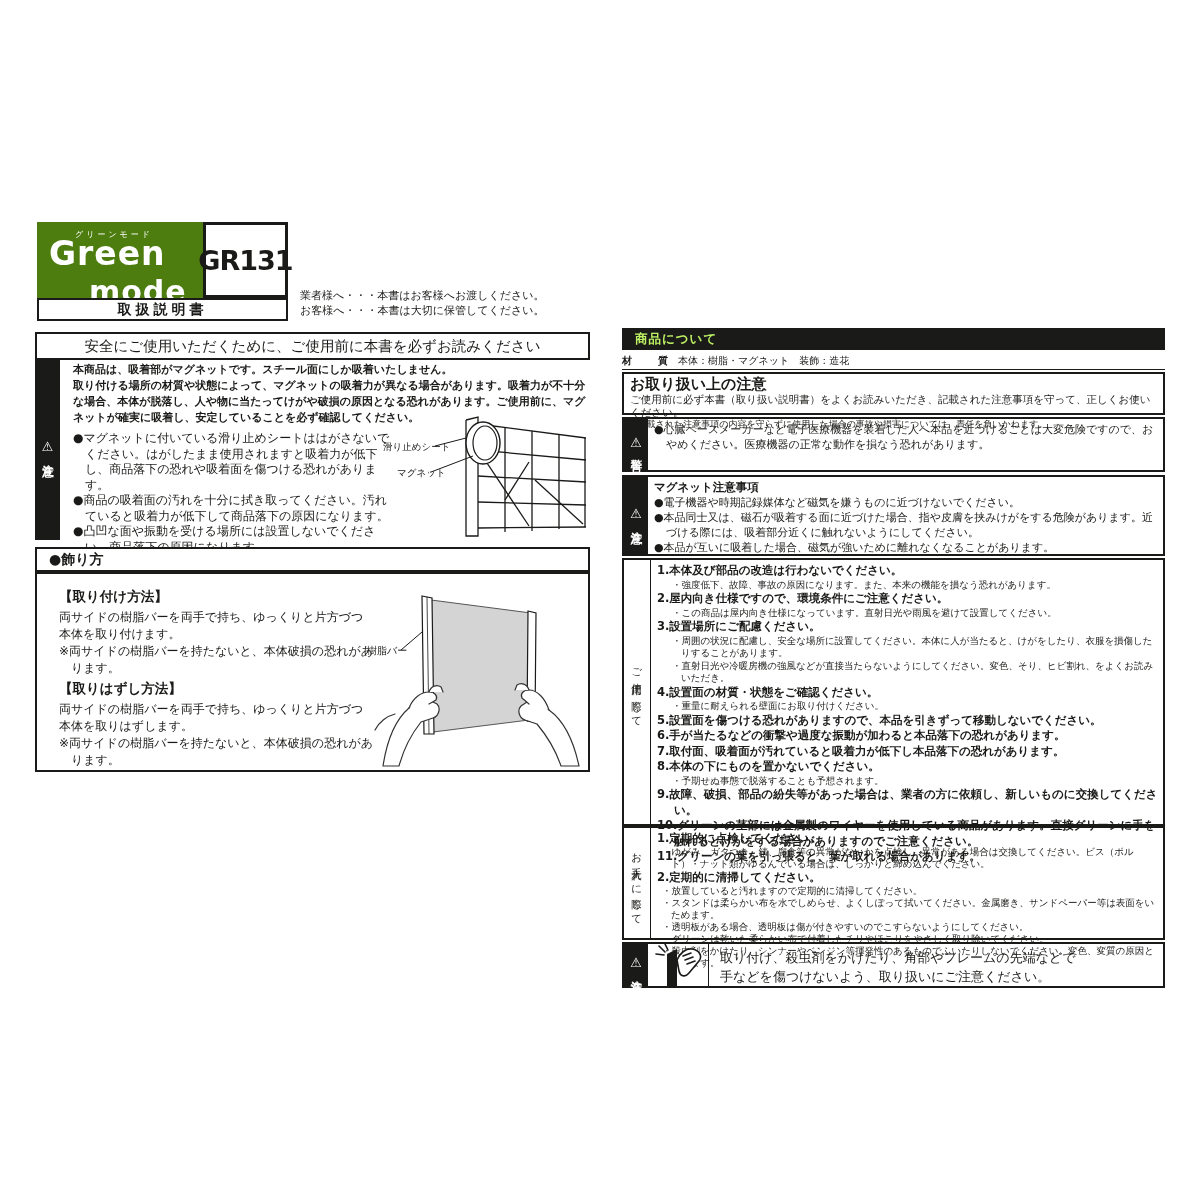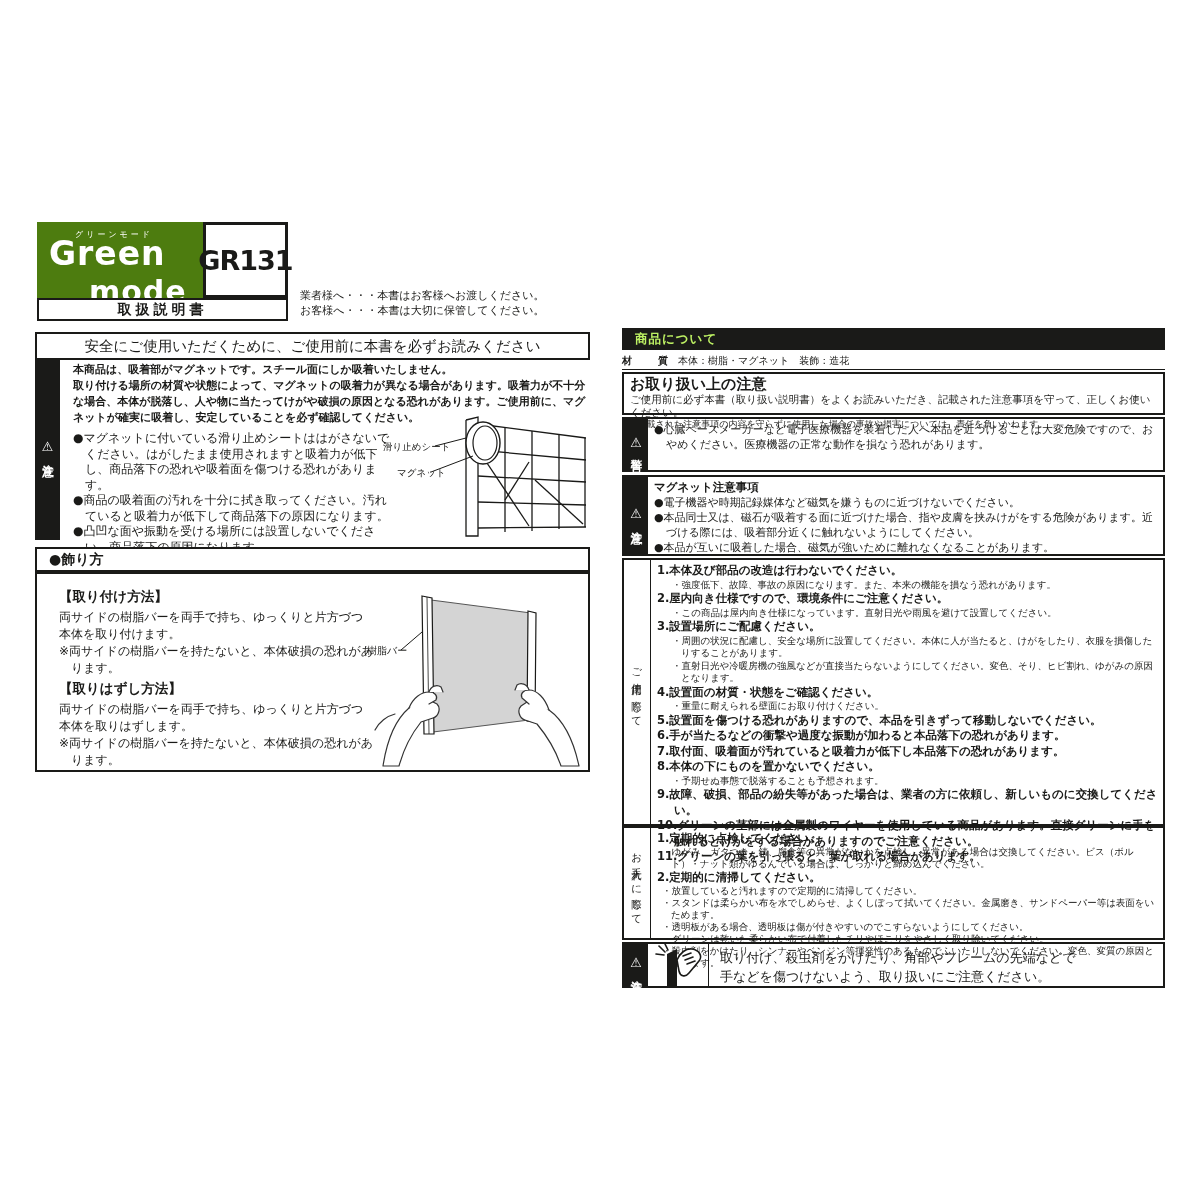--- a/index.html
+++ b/index.html
@@ -219,21 +219,21 @@
     <div class="list-side">
       <span class="vtxt2">ご使用に際して</span>
     </div>
     <div class="list-content">
       <p class="u-head">1.本体及び部品の改造は行わないでください。</p>
       <p class="u-sub">・強度低下、故障、事故の原因になります。また、本来の機能を損なう恐れがあります。</p>
       <p class="u-head">2.屋内向き仕様ですので、環境条件にご注意ください。</p>
       <p class="u-sub">・この商品は屋内向き仕様になっています。直射日光や雨風を避けて設置してください。</p>
       <p class="u-head">3.設置場所にご配慮ください。</p>
       <p class="u-sub">・周囲の状況に配慮し、安全な場所に設置してください。本体に人が当たると、けがをしたり、衣服を損傷したりすることがあります。</p>
-      <p class="u-sub">・直射日光や冷暖房機の強風などが直接当たらないようにしてください。変色、そり、ヒビ割れ、ゆがみの原因となります。</p>
+      <p class="u-sub">・直射日光や冷暖房機の強風などが直接当たらないようにしてください。変色、そり、ヒビ割れ、をよくお読みいただき。</p>
       <p class="u-head">4.設置面の材質・状態をご確認ください。</p>
       <p class="u-sub">・重量に耐えられる壁面にお取り付けください。</p>
       <p class="u-head">5.設置面を傷つける恐れがありますので、本品を引きずって移動しないでください。</p>
       <p class="u-head">6.手が当たるなどの衝撃や過度な振動が加わると本品落下の恐れがあります。</p>
       <p class="u-head">7.取付面、吸着面が汚れていると吸着力が低下し本品落下の恐れがあります。</p>
       <p class="u-head">8.本体の下にものを置かないでください。</p>
       <p class="u-sub">・予期せぬ事態で脱落することも予想されます。</p>
       <p class="u-head">9.故障、破損、部品の紛失等があった場合は、業者の方に依頼し、新しいものに交換してください。</p>
       <p class="u-head">10.グリーンの茎部には金属製のワイヤーを使用している商品があります。直接グリーンに手を触れるとけがをする場合がありますのでご注意ください。</p>
       <p class="u-head">11.グリーンの葉を引っ張ると、葉が取れる場合があります。</p>

